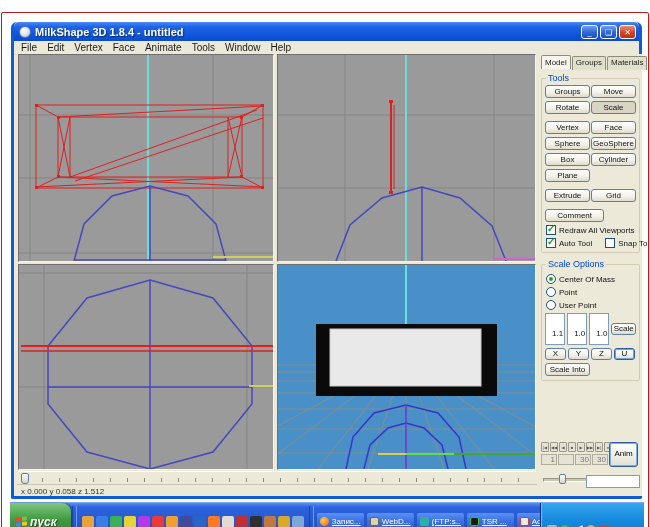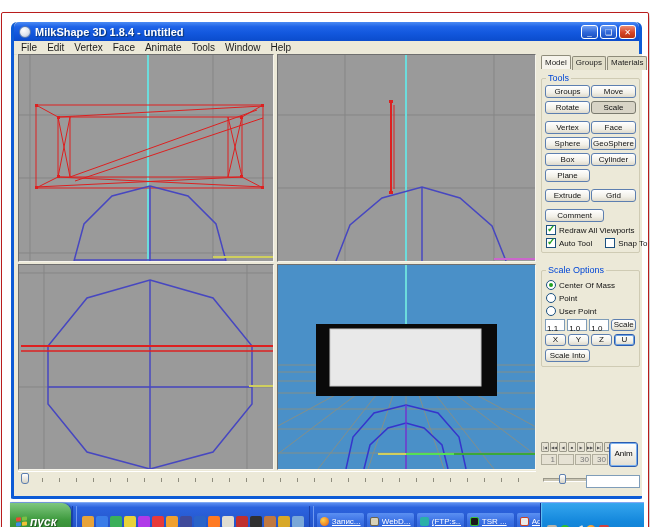--- a/index.html
+++ b/index.html
@@ -43,21 +43,21 @@
   .btn.pressed{background:#d8d4c6;border-color:#7a7a6e;}
   .btn.focused{box-shadow:0 0 0 1px #6ea3e0 inset;border-color:#2a5bb0;}
   .btnrow{display:flex;justify-content:space-between;margin-bottom:3px;}
   .gap{height:4px;}
   .cbrow{display:flex;align-items:center;margin:3px 0 0 1px;}
   .cb{width:10px;height:10px;background:#fff;border:1px solid #1c5180;box-sizing:border-box;margin-right:3px;position:relative;flex:0 0 auto;}
   .cb.checked:after{content:"\2713";position:absolute;left:0px;top:-3px;color:#21a121;font-size:10px;font-weight:bold;}
   .cb-label{font-size:8px;color:#111;white-space:nowrap;}
   .rb{width:10px;height:10px;background:#fff;border:1px solid #1c5180;border-radius:50%;box-sizing:border-box;margin-right:3px;position:relative;flex:0 0 auto;}
   .rb.sel:after{content:"";position:absolute;left:2px;top:2px;width:4px;height:4px;border-radius:50%;background:#21a121;}
-  .tin{box-sizing:border-box;width:24px;height:12px;border:1px solid #7f9db9;background:#fff;font-size:8px;padding:4px 1px;color:#111;line-height:10px;}
+  .tin{box-sizing:border-box;width:24px;height:12px;border:1px solid #7f9db9;background:#fff;font-size:8px;padding:15px 1px;color:#111;line-height:10px;text-align:right;}
   .inrow{display:flex;gap:2px;margin-top:3px;align-items:center;}
   .btn.small{width:30px;height:12px;line-height:10px;}
   .btn.axis{width:21px;height:12px;line-height:10px;}
   .spacer{flex:1;}
 
   
   .anim-area{position:relative;height:52px;margin-top:2px;}
   .transport{position:absolute;left:0;top:0;display:flex;gap:1px;}
   .tbtn{width:8px;height:10px;font-size:4px;line-height:9px;text-align:center;color:#555;
     border:1px solid #9a988a;border-radius:1px;background:#e6e2d4;box-sizing:border-box;overflow:hidden;}
@@ -309,21 +309,21 @@
             <span class="cb-label">Redraw All Viewports</span>
           </div>
           <div class="cbrow">
             <span class="cb checked"></span>
             <span class="cb-label" style="margin-right:13px;">Auto Tool</span>
             <span class="cb"></span>
             <span class="cb-label">Snap To Grid</span>
           </div>
         </div>
 
-        <div class="groupbox" style="margin-top:17px;">
+        <div class="groupbox" style="margin-top:11px;">
           <span class="gb-label">Scale Options</span>
           <div class="cbrow">
             <span class="rb sel"></span>
             <span class="cb-label">Center Of Mass</span>
           </div>
           <div class="cbrow">
             <span class="rb"></span>
             <span class="cb-label">Point</span>
           </div>
           <div class="cbrow">
@@ -371,20 +371,23 @@
             <span class="ms-track"></span>
             <span class="ms-thumb"></span>
           </div>
           <span class="white-box"></span>
         </div>
       </div>
 
       <div class="keybar">
         <span class="ticks"></span>
         <span class="keythumb"></span>
+      </div>
+      <div class="statusbar">
+        <span>x 0.000 y 0.058 z 1.512</span>
       </div>
     </div>
   </div>
 
   <div class="taskbar">
     <div class="startbtn">
       <span class="flag">
         <span style="background:#e84a32;"></span>
           <span style="background:#7bc143;"></span>
         <span style="background:#3b8ce8;"></span>

